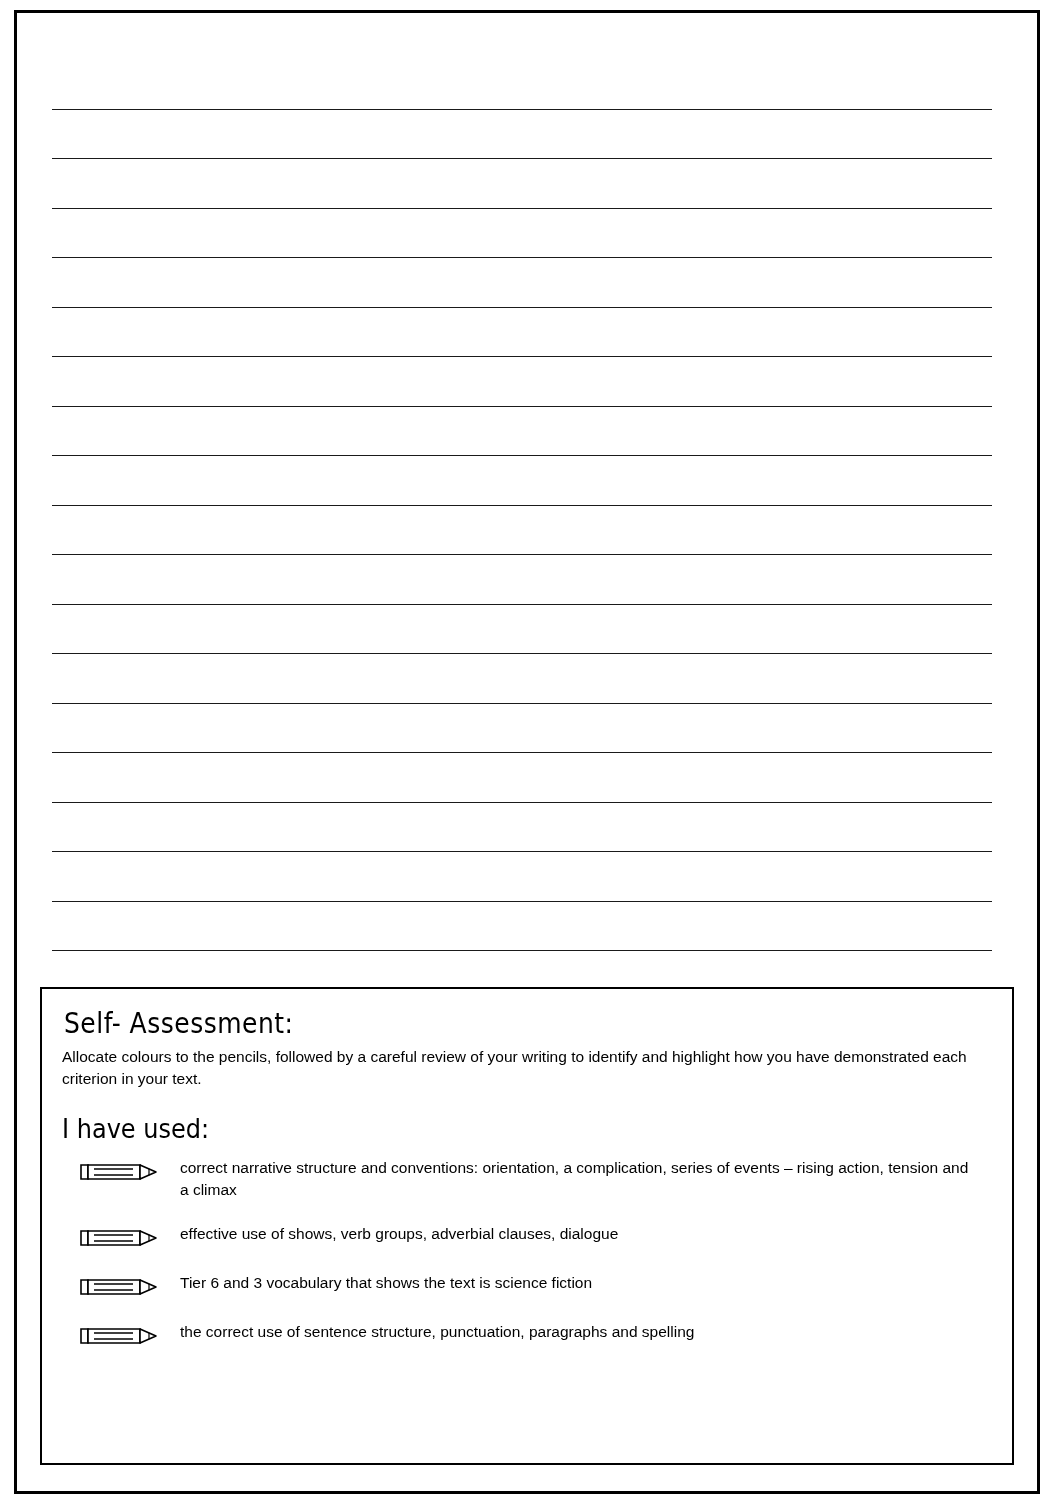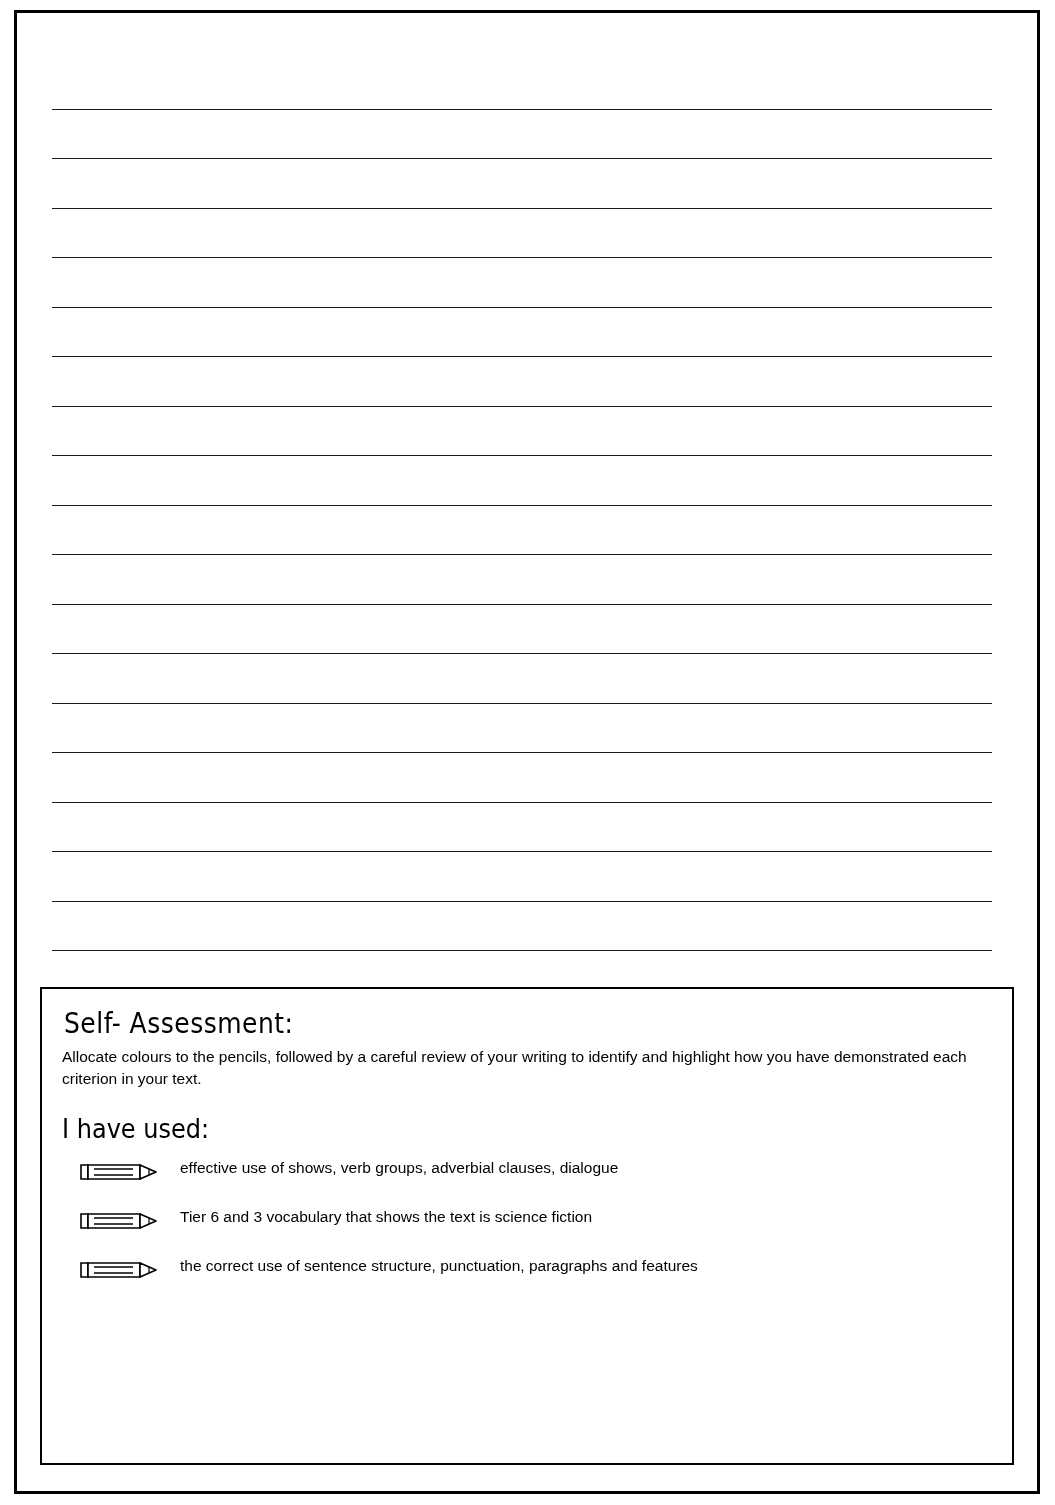--- a/index.html
+++ b/index.html
@@ -134,20 +134,33 @@
   <div class="assessment-box">
 
     <div class="hand-title">Self- Assessment:</div>
 
     <div class="intro">Allocate colours to the pencils, followed by a careful review of your writing to identify and highlight how you have demonstrated each criterion in your text.</div>
 
     <div class="hand-subtitle">I have used:</div>
 
     <ul class="criteria-list">
 
+      <li class="criterion">
+        <div class="pencil-cell">
+          <svg class="pencil-svg" width="92" height="26" viewBox="0 0 92 26">
+            <path d="M3,6 L3,20 L10,20 L10,6 Z" fill="#ffffff" stroke="#000000" stroke-width="1.6"></path>
+            <path d="M10,6 L62,6 L62,20 L10,20 Z" fill="#ffffff" stroke="#000000" stroke-width="1.6"></path>
+            <path d="M16,10 L55,10" stroke="#000000" stroke-width="1.3"></path>
+            <path d="M16,16 L55,16" stroke="#000000" stroke-width="1.3"></path>
+            <path d="M62,6 L78,13 L62,20 Z" fill="#ffffff" stroke="#000000" stroke-width="1.6" stroke-linejoin="round"></path>
+            <path d="M71,9.8 L71,16.2" stroke="#000000" stroke-width="1.2"></path>
+          </svg>
+        </div>
+        <div class="criterion-text">correct narrative structure and conventions: orientation, a complication, series of events – rising action, tension and a climax</div>
+      </li>
 
       <li class="criterion">
         <div class="pencil-cell">
           <svg class="pencil-svg" width="92" height="26" viewBox="0 0 92 26">
             <path d="M3,6 L3,20 L10,20 L10,6 Z" fill="#ffffff" stroke="#000000" stroke-width="1.6"></path>
             <path d="M10,6 L62,6 L62,20 L10,20 Z" fill="#ffffff" stroke="#000000" stroke-width="1.6"></path>
             <path d="M16,10 L55,10" stroke="#000000" stroke-width="1.3"></path>
             <path d="M16,16 L55,16" stroke="#000000" stroke-width="1.3"></path>
             <path d="M62,6 L78,13 L62,20 Z" fill="#ffffff" stroke="#000000" stroke-width="1.6" stroke-linejoin="round"></path>
             <path d="M71,9.8 L71,16.2" stroke="#000000" stroke-width="1.2"></path>
@@ -175,19 +188,19 @@
         <div class="pencil-cell">
           <svg class="pencil-svg" width="92" height="26" viewBox="0 0 92 26">
             <path d="M3,6 L3,20 L10,20 L10,6 Z" fill="#ffffff" stroke="#000000" stroke-width="1.6"></path>
             <path d="M10,6 L62,6 L62,20 L10,20 Z" fill="#ffffff" stroke="#000000" stroke-width="1.6"></path>
             <path d="M16,10 L55,10" stroke="#000000" stroke-width="1.3"></path>
             <path d="M16,16 L55,16" stroke="#000000" stroke-width="1.3"></path>
             <path d="M62,6 L78,13 L62,20 Z" fill="#ffffff" stroke="#000000" stroke-width="1.6" stroke-linejoin="round"></path>
             <path d="M71,9.8 L71,16.2" stroke="#000000" stroke-width="1.2"></path>
           </svg>
         </div>
-        <div class="criterion-text">the correct use of sentence structure, punctuation, paragraphs and features</div>
+        <div class="criterion-text">the correct use of sentence structure, punctuation, paragraphs and spelling</div>
       </li>
 
 
     </ul>
   </div>
 </div>
 
 </body></html>

